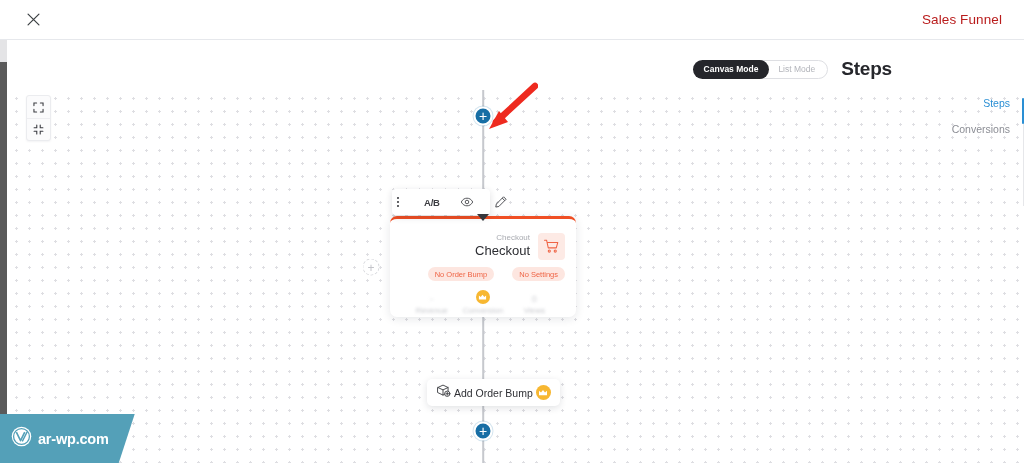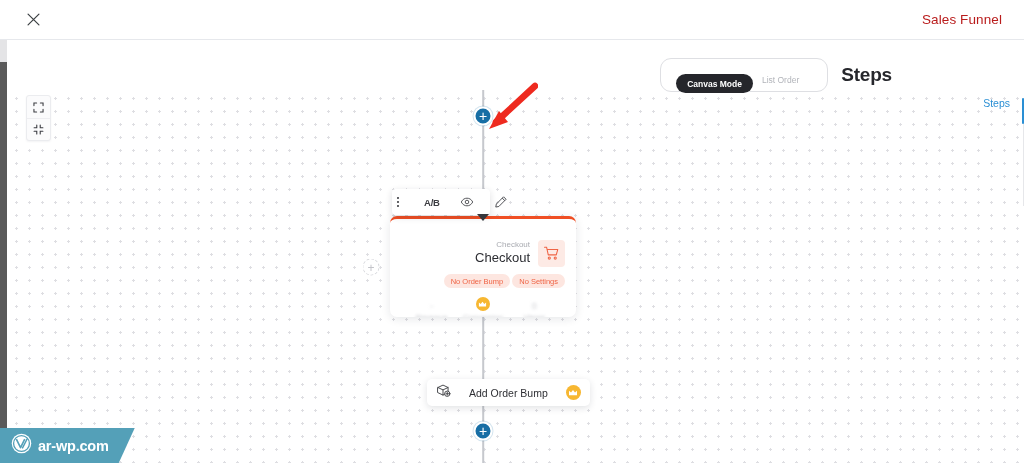--- a/index.html
+++ b/index.html
@@ -85,26 +85,26 @@
   }
   .zoom-btn + .zoom-btn { border-top: 1px solid #eeeef1; }
 
   
   #mode-row {
     position: absolute; right: 132px; top: 18px;
     display: flex; align-items: center; gap: 13px;
     z-index: 50;
   }
   #mode-toggle {
-    display: flex; align-items: flex-start;
+    display: flex; align-items: center;
     background: #ffffff;
     border: 1px solid #dedfe3;
     border-radius: 11px;
     height: 19px;
-    padding: 16px;
+    padding: 0;
   }
   #mode-canvas {
     background: #25262b;
     color: #ffffff;
     font-size: 8.5px;
     font-weight: bold;
     border-radius: 11px;
     height: 19px;
     padding: 0 11px;
     display: flex; align-items: center;
@@ -243,39 +243,39 @@
     border-radius: 7px;
     border-top: 3px solid #ef4e23;
     box-shadow: 0 2px 10px rgba(30,33,55,.11);
     z-index: 30;
     overflow: hidden;
   }
   #card-head {
     display: flex; align-items: flex-start;
     justify-content: flex-end;
     gap: 8px;
-    padding: 20px 11px 0 11px;
+    padding: 13px 11px 0 11px;
   }
   #card-titles { text-align: right; }
   #card-kicker {
     font-size: 8px; color: #a9abb1; line-height: 11px;
   }
   #card-title {
     font-size: 13px; color: #2c2d32; line-height: 16px;
   }
   #card-icon {
     width: 27px; height: 27px;
     background: #fdeae5;
     border-radius: 4px;
     display: flex; align-items: center; justify-content: center;
     flex: 0 0 auto;
     margin-top: 1px;
   }
   #card-badges {
-    display: flex; gap: 2px;
+    display: flex; gap: 18px;
     justify-content: flex-end;
     padding: 7px 11px 0 11px;
   }
   .badge {
     background: #fde6e0;
     color: #ef6445;
     font-size: 7.5px;
     padding: 2.5px 7px;
     border-radius: 9px;
     white-space: nowrap;
@@ -313,21 +313,21 @@
 
   
   #order-bump {
     position: absolute;
     left: 427px; top: 339px;
     height: 27px;
     background: #ffffff;
     border-radius: 5px;
     box-shadow: 0 2px 7px rgba(25,28,45,.13);
     display: flex; align-items: center;
-    gap: 18px;
+    gap: 3px;
     padding: 0 9px;
     z-index: 30;
     cursor: pointer;
   }
   #order-bump-label {
     font-size: 10.5px; color: #2f3035;
     white-space: nowrap;
   }
   #ob-crown {
     width: 15px; height: 15px;
@@ -342,21 +342,21 @@
     position: absolute;
     left: 480px; top: 82px;
     z-index: 70;
     pointer-events: none;
   }
 
   
   #watermark {
     position: absolute;
     left: 0; bottom: 0;
-    height: 35px;
+    height: 49px;
     display: flex; align-items: center;
     gap: 6px;
     padding: 0 26px 0 11px;
     background: #54a0b8;
     color: #ffffff;
     z-index: 80;
     clip-path: polygon(0 0, 100% 0, calc(100% - 16px) 100%, 0 100%);
   }
   #wm-text {
     font-size: 14.5px; font-weight: bold;
@@ -403,29 +403,30 @@
           <path d="M12.6 9.2 H9.2 V12.6"></path>
           <path d="M1.4 9.2 H4.8 V12.6"></path>
         </g>
       </svg>
     </div>
   </div>
 
   <div id="mode-row">
     <div id="mode-toggle">
       <div id="mode-canvas">Canvas Mode</div>
-      <div id="mode-list">List Order</div>
+      <div id="mode-list">List Mode</div>
     </div>
     <div id="steps-heading">Steps</div>
   </div>
 
   <div id="right-nav">
     <div id="rnav-line"></div>
     <div id="rnav-indicator"></div>
     <div class="rnav-item active">Steps</div>
+    <div class="rnav-item">Conversions</div>
   </div>
 
   <div class="connector" style="top:50px; height:76px;"></div>
   <div class="connector" style="top:126px; height:50px;"></div>
   <div class="connector" style="top:237px; height:165px;"></div>
   <div class="connector" style="top:402px; height:21px;"></div>
 
   <div class="add-node" style="left:483px; top:76px;">
     <span>+</span>
   </div>

